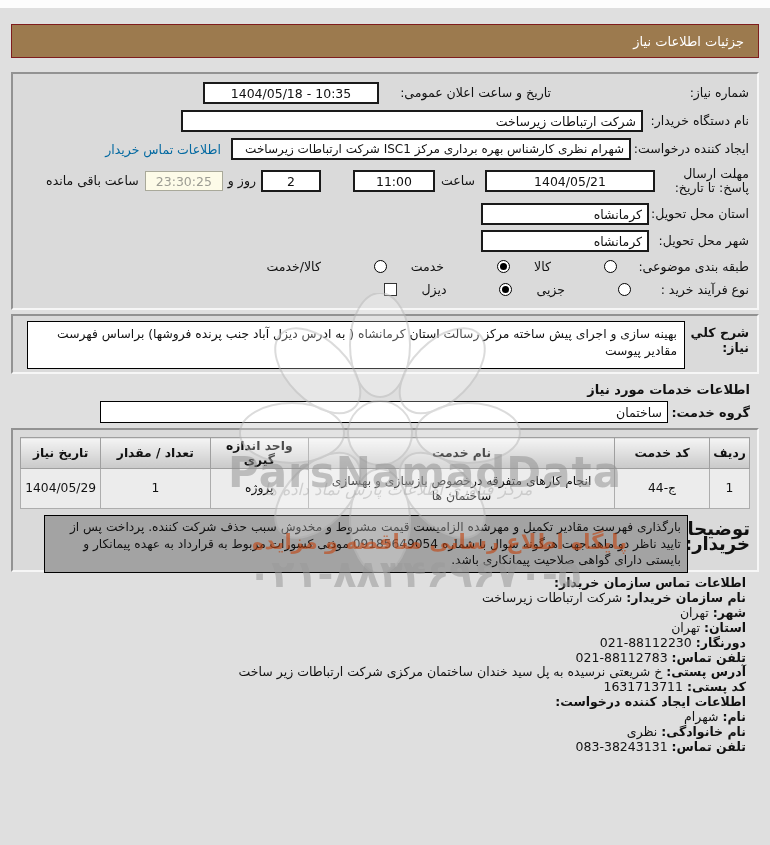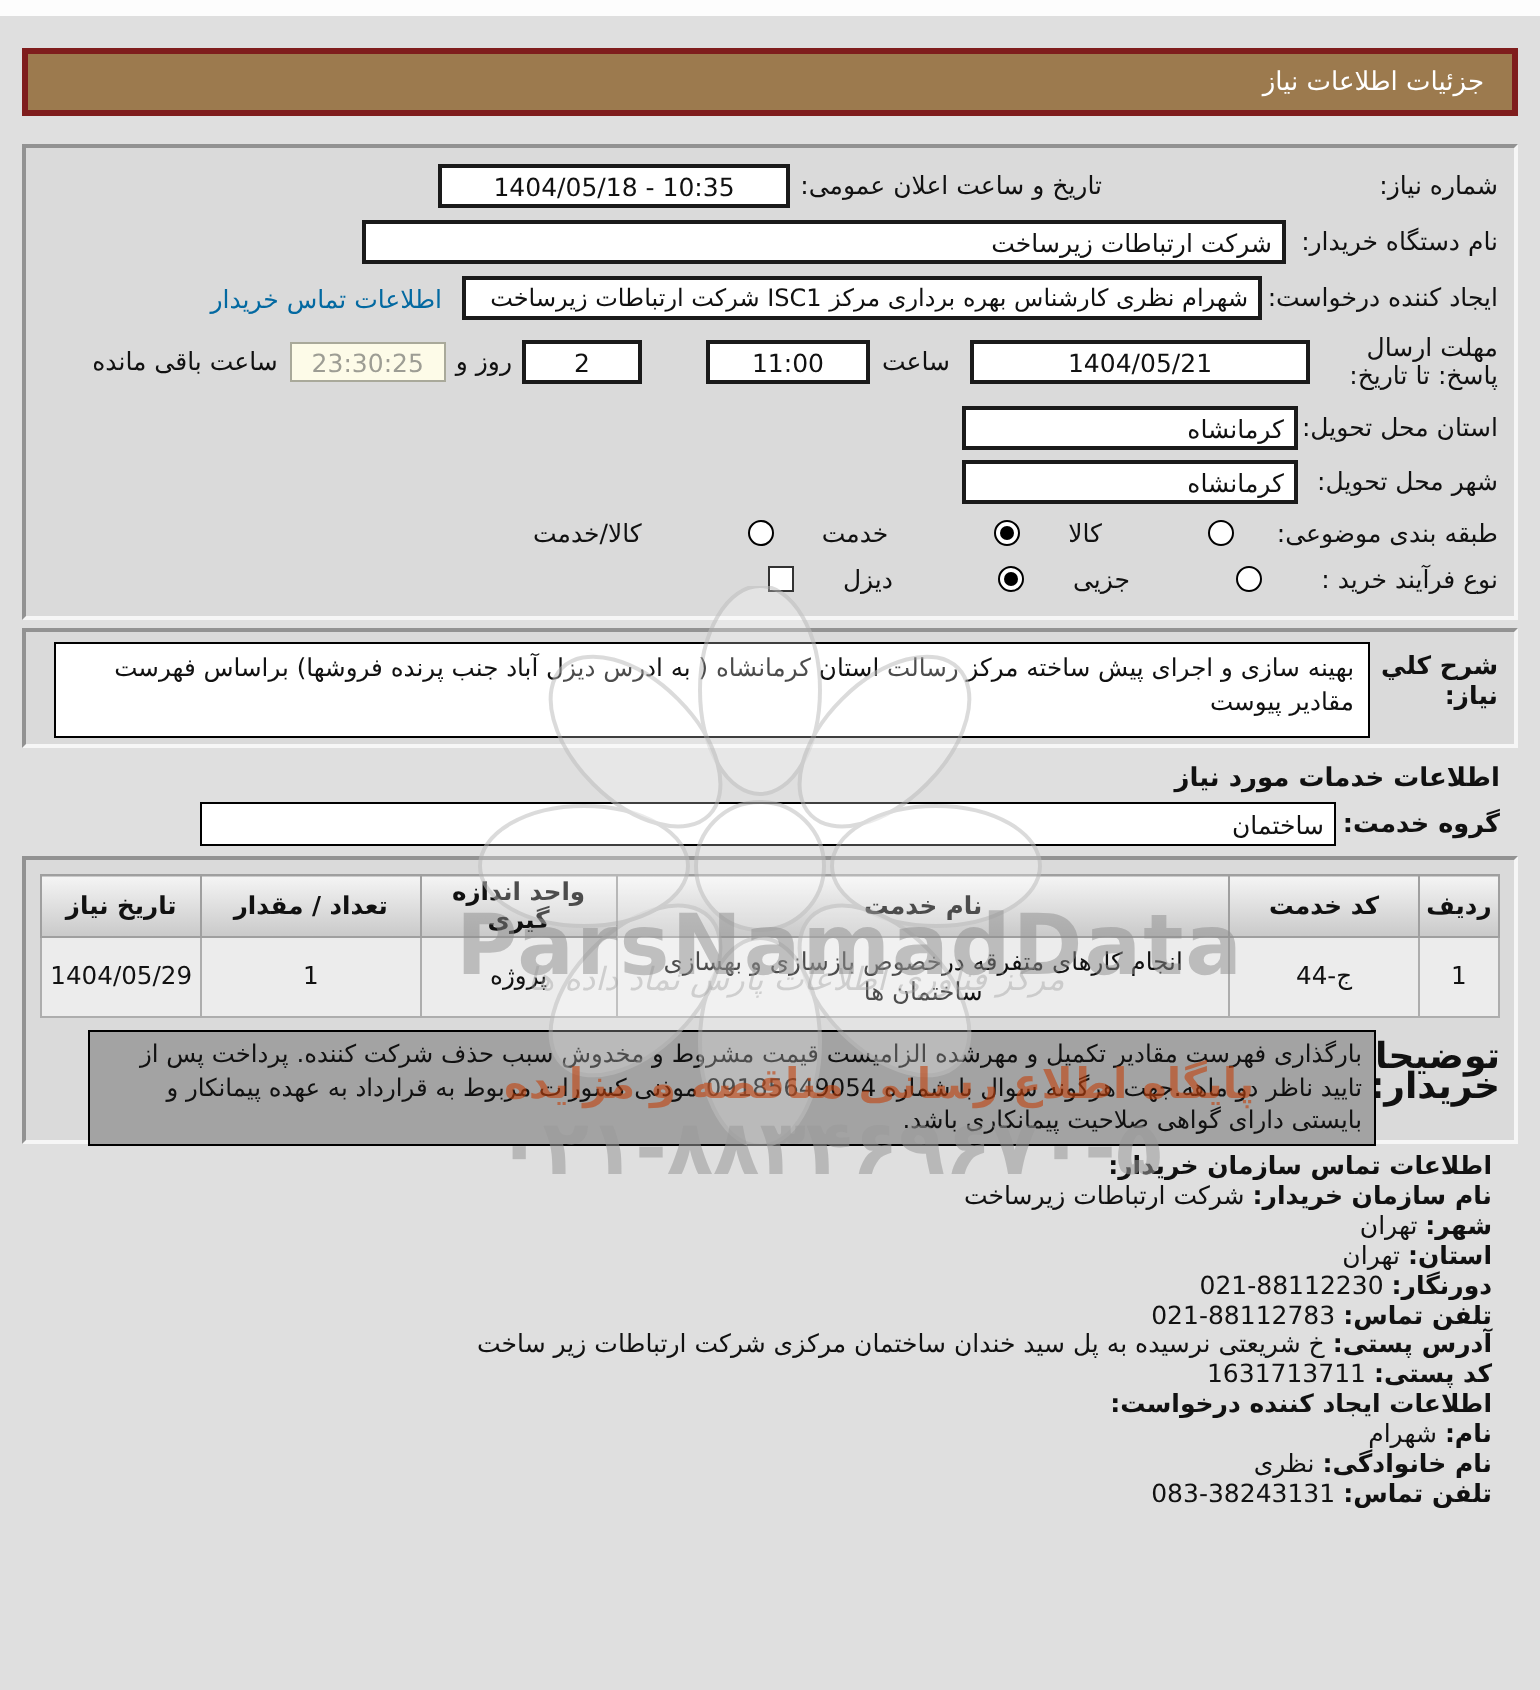--- a/index.html
+++ b/index.html
@@ -1,31 +1,31 @@
 <!DOCTYPE html>
 <html lang="fa" dir="rtl"><head>
 <meta charset="utf-8">
 <style>
   * { box-sizing: border-box; }
   html,body { margin:0; padding:0; }
   body { font-family:"DejaVu Sans", sans-serif; }
   #screen { position:relative; width:770px; height:845px; background:#dfdfdf; overflow:hidden; direction:rtl; font-size:13px; color:#111; }
   .top-strip { position:absolute; top:0; left:0; width:770px; height:8px; background:#fdfdfd; }
-  .title-bar { position:absolute; top:24px; right:11px; left:11px; height:34px; background:#9c7a4e; border:3px solid #7f1d1d; color:#fff; display:flex; align-items:center; justify-content:flex-start; padding-right:14px; font-size:13px; }
+  .title-bar { position:absolute; top:24px; right:11px; left:11px; height:34px; background:#9c7a4e; border:1px solid #7f1d1d; color:#fff; display:flex; align-items:center; justify-content:flex-start; padding-right:14px; font-size:13px; }
   .panel { position:absolute; right:11px; left:11px; background:#dadada; border:2px solid; border-color:#929292 #f6f6f6 #f6f6f6 #929292; }
   .panel1 { top:72px; height:238px; padding:8px 8px 4px 6px; }
   .frow { display:flex; align-items:center; }
   .lbl { text-align:right; font-size:12.5px; line-height:14px; }
   .ibox { background:#fff; border:2px solid #1a1a1a; height:22px; display:flex; align-items:center; padding:0 5px; font-size:12.5px; white-space:nowrap; }
   .center { justify-content:center; }
   .rightal { justify-content:flex-start; }
   .w-need-lbl { width:120px; }
   .w-need-box { width:150px; }
   .w-ann-lbl { width:152px; margin-right:78px; }
-  .w-ann-box { width:176px; margin-right:4px; }
+  .w-ann-box { width:176px; margin-right:20px; }
   .w-org-lbl { width:106px; }
   .w-org-box { width:462px; }
   .w-cre-lbl { width:118px; }
   .w-cre-box { width:400px; font-size:12px; }
   .link { color:#0369a1; font-size:12.5px; margin-right:10px; cursor:pointer; white-space:nowrap; }
   .w-dl-lbl { width:94px; }
   .w-date-box { width:170px; }
   .w-hour-lbl { margin:0 10px 0 6px; }
   .w-hour-box { width:82px; }
   .w-days-box { width:60px; margin-right:32px; }

